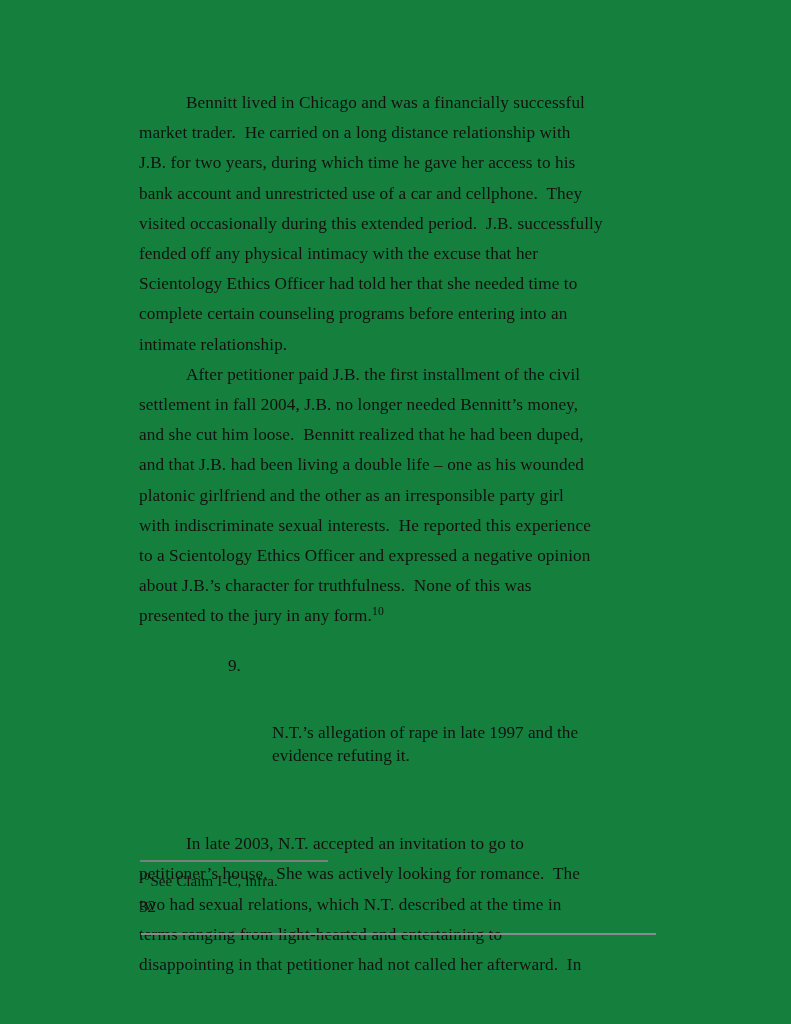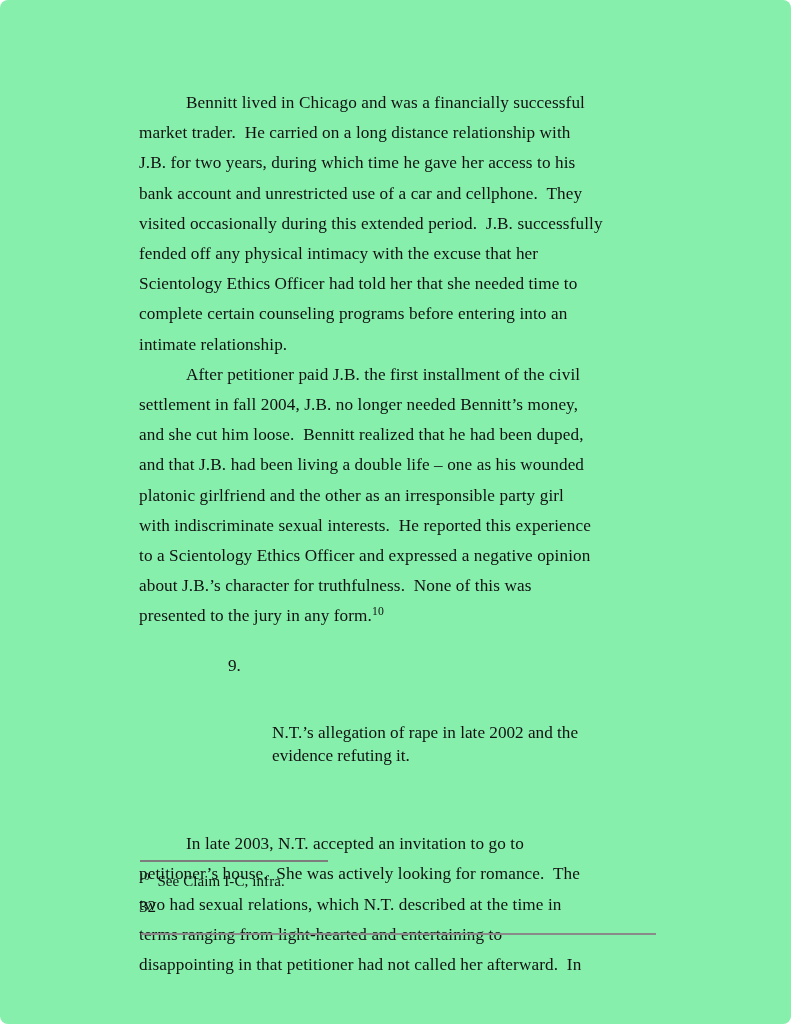--- a/index.html
+++ b/index.html
@@ -5,26 +5,25 @@
 <style>
   html, body {
     margin: 0;
     padding: 0;
     background: #ffffff;
   }
   .page {
     position: relative;
     width: 791px;
     height: 1024px;
-    background: #86efac;
+    background: #15803d;
     margin: 0 auto;
     overflow: hidden;
     font-family: "Liberation Serif", "DejaVu Serif", serif;
     color: #111111;
-    border-radius: 8px;
     -webkit-font-smoothing: antialiased;
   }
 
   
   .content {
     position: absolute;
     left: 139px;
     top: 88px;
     width: 516px;
   }
@@ -79,21 +78,21 @@
   .footnote {
     font-size: 15px;
     line-height: 20px;
     margin: 0;
     letter-spacing: 0.1px;
   }
   sup {
     font-size: 0.68em;
     vertical-align: 0.55em;
     line-height: 0;
-    margin-right: 8px;
+    margin-right: 1px;
   }
 
   
   .page-number {
     position: absolute;
     left: 139px;
     top: 896px;
     width: 516px;
     text-align: left;
     font-size: 17.2px;
@@ -142,21 +141,21 @@
 and she cut him loose.  Bennitt realized that he had been duped,
 and that J.B. had been living a double life – one as his wounded
 platonic girlfriend and the other as an irresponsible party girl
 with indiscriminate sexual interests.  He reported this experience
 to a Scientology Ethics Officer and expressed a negative opinion
 about J.B.’s character for truthfulness.  None of this was
 presented to the jury in any form.</span><sup>10</sup></p>
 
     <div class="numbered-heading">
       <span class="num">9.</span>
-      <span class="htext">N.T.’s allegation of rape in late 2002 and the
+      <span class="htext">N.T.’s allegation of rape in late 1997 and the
 evidence refuting it.</span>
     </div>
 
     <p class="para"><span class="indent"></span><span>In late 2003, N.T. accepted an invitation to go to
 petitioner’s house.  She was actively looking for romance.  The
 two had sexual relations, which N.T. described at the time in
 terms ranging from light-hearted and entertaining to
 disappointing in that petitioner had not called her afterward.  In</span></p>
 
   </div>

